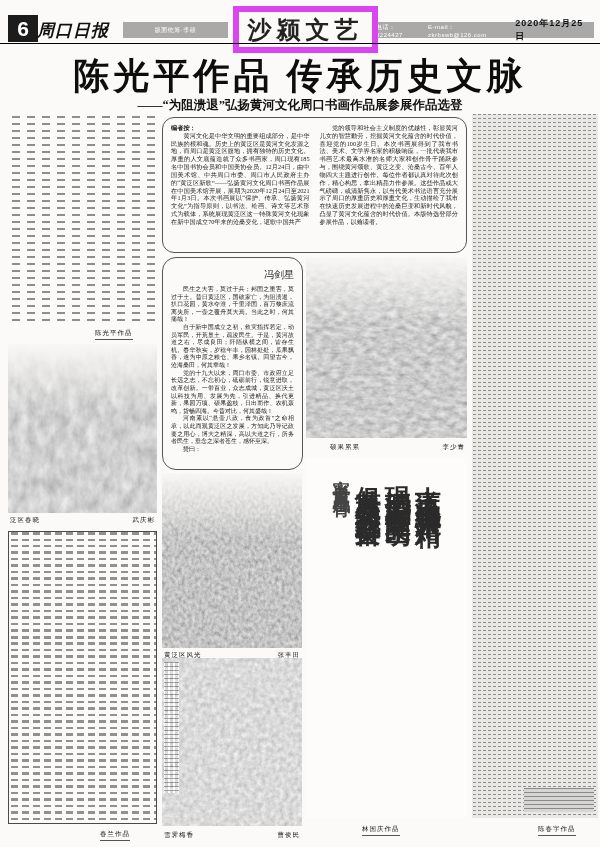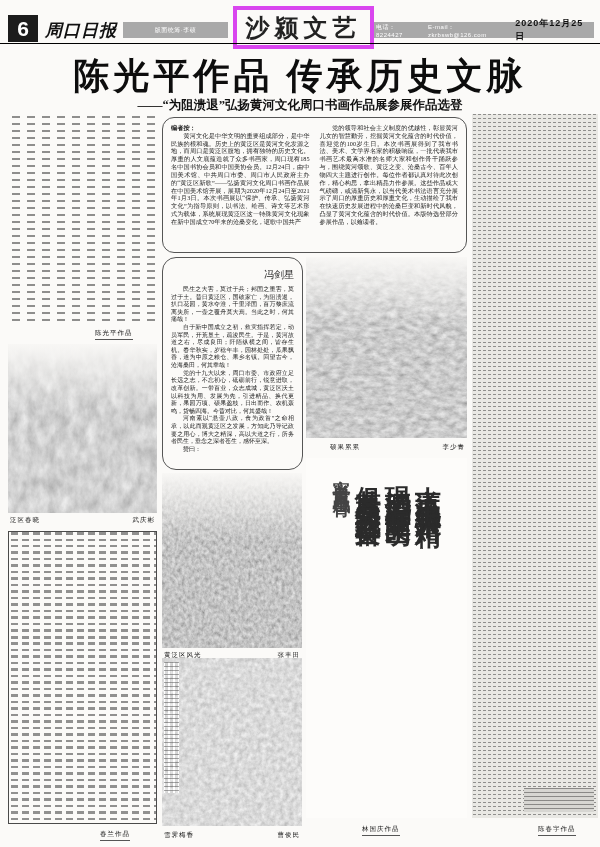--- a/index.html
+++ b/index.html
@@ -11,30 +11,30 @@
   }
   .abs{position:absolute;}
 
   
   .page-num{
     left:8px;top:15px;width:30px;height:27px;background:#1c1c1c;color:#fff;
     font-family:"Liberation Sans",sans-serif;font-weight:bold;font-size:21px;
     display:flex;align-items:center;justify-content:center;
   }
   .masthead{
-    left:45px;top:19px;font-weight:bold;font-size:17px;letter-spacing:1px;
+    left:37px;top:19px;font-weight:bold;font-size:17px;letter-spacing:1px;
     font-style:italic;color:#111;
   }
   .graybar{background:#a9a9a9;height:16px;top:22px;display:flex;align-items:center;
     font-family:"Liberation Sans",sans-serif;color:#fff;font-size:6px;letter-spacing:.5px;}
   .graybar.left{left:123px;width:105px;justify-content:center;}
   .graybar.right{left:368px;width:226px;padding:0 8px;box-sizing:border-box;gap:10px;}
   .graybar .date{color:#111;font-weight:bold;font-size:9px;margin-left:auto;letter-spacing:1px;}
   .section-box{
-    left:233px;top:6px;width:133px;height:35px;background:#fbfaf8;border:4px solid #d946ef;
+    left:233px;top:6px;width:133px;height:35px;background:#fbfaf8;border:6px solid #d946ef;
     display:flex;align-items:center;justify-content:center;
     font-size:24px;font-weight:bold;letter-spacing:5px;color:#222;
   }
   .hdr-rule{left:0;top:43px;width:600px;height:0;border-top:1px solid #000;}
 
   
   .headline{left:0;top:52px;width:600px;text-align:center;
     font-size:36px;font-weight:900;letter-spacing:4px;color:#0d0d0d;}
   .subhead{left:0;top:97px;width:600px;text-align:center;
     font-size:12.5px;font-weight:bold;color:#111;}

